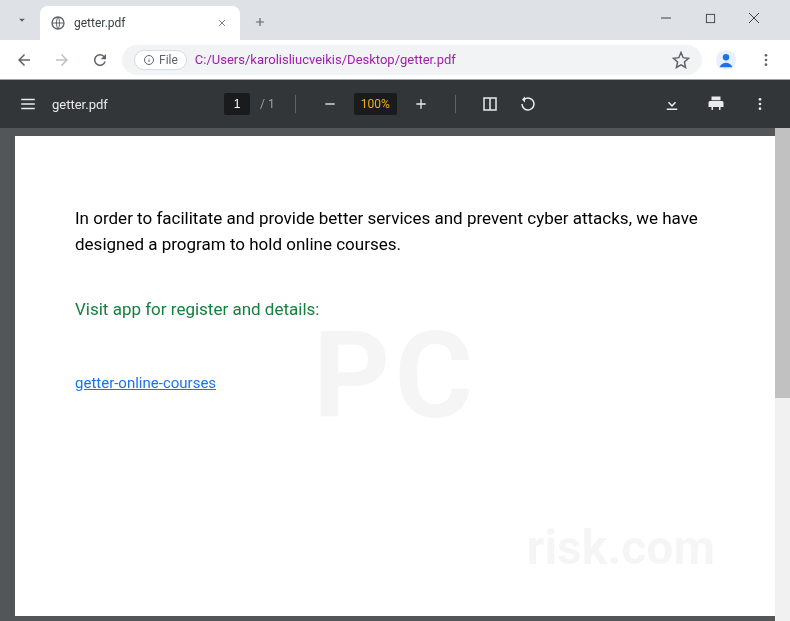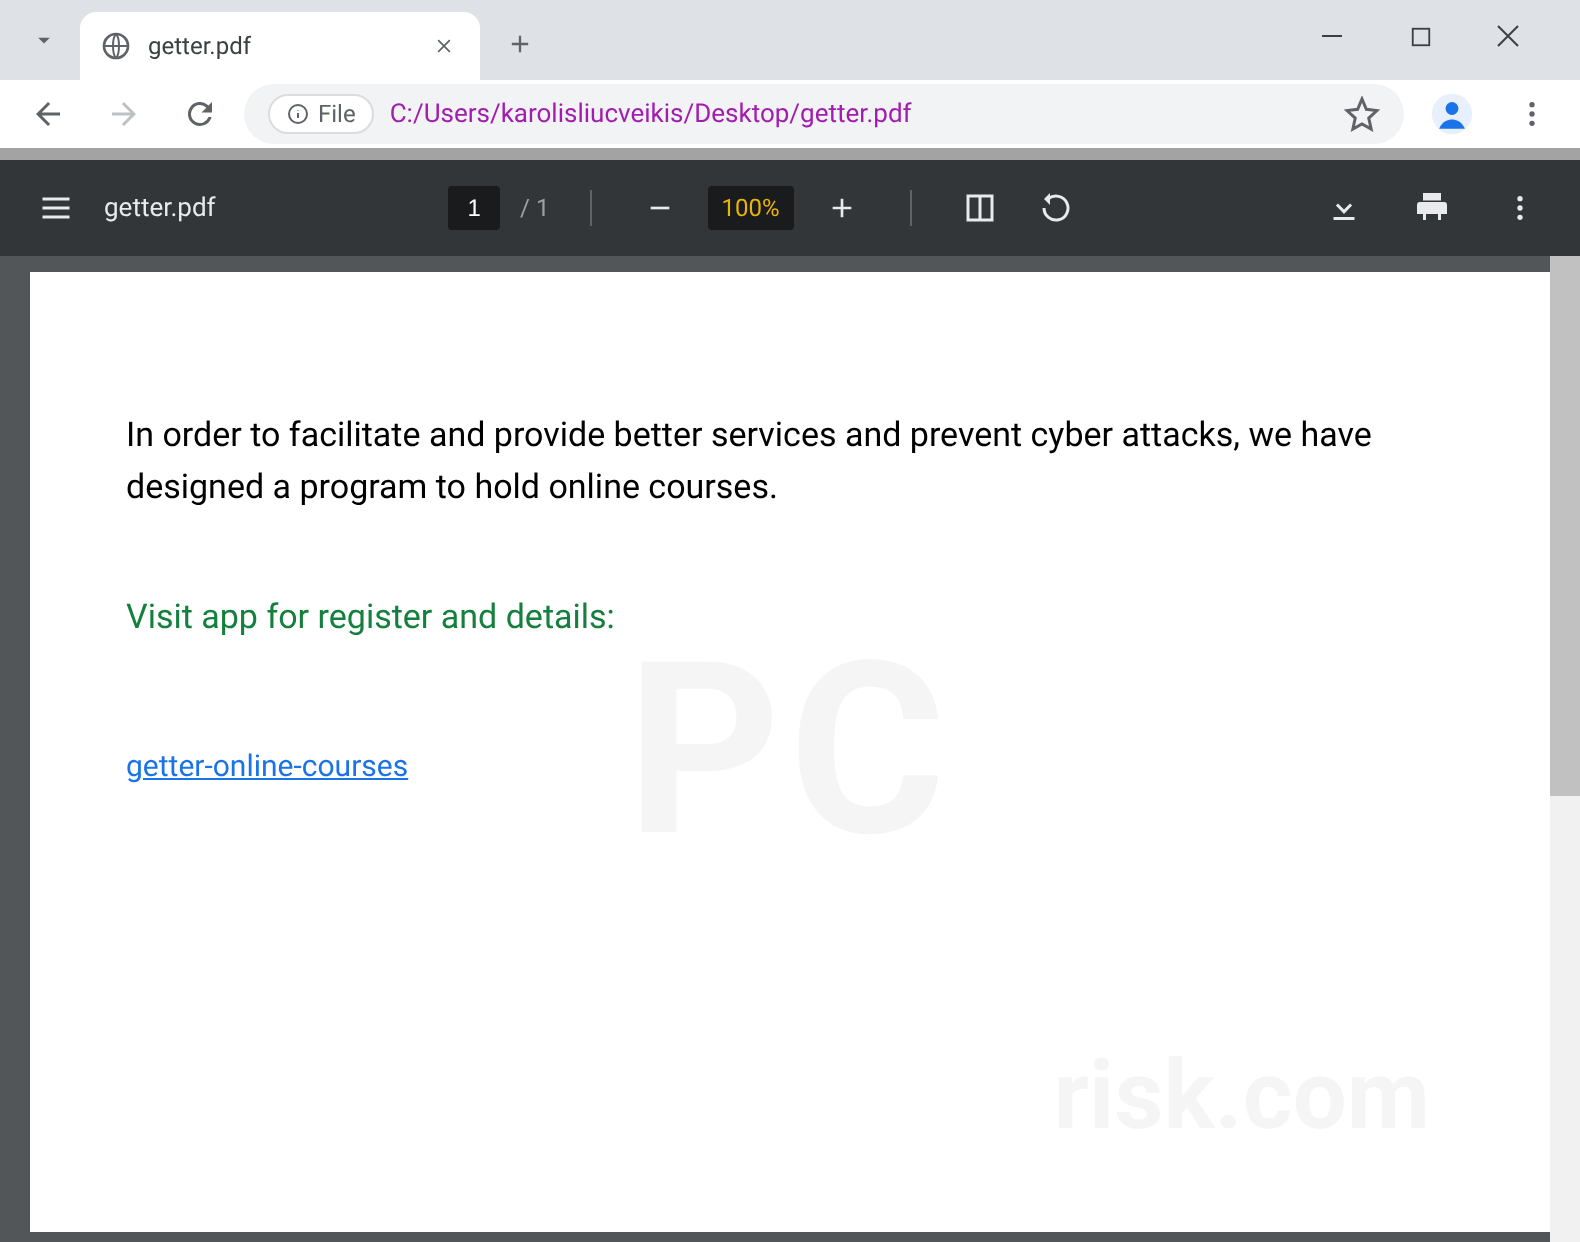--- a/index.html
+++ b/index.html
@@ -9,21 +9,21 @@
 .browser-top { background: #dee1e6; height: 40px; display: flex; align-items: flex-end; padding: 0 8px; }
 .tabs-chevron { width: 28px; height: 28px; display: flex; align-items: center; justify-content: center; border-radius: 50%; margin: 0 4px 6px 0; }
 .tab { background: #fff; height: 34px; border-radius: 8px 8px 0 0; display: flex; align-items: center; padding: 0 10px; gap: 8px; min-width: 200px; }
 .tab-favicon { width: 16px; height: 16px; display: flex; align-items: center; justify-content: center; color: #5f6368; }
 .tab-title { font-size: 12px; color: #3c4043; flex: 1; }
 .tab-close { width: 16px; height: 16px; display: flex; align-items: center; justify-content: center; color: #5f6368; border-radius: 50%; }
 .new-tab { width: 28px; height: 28px; display: flex; align-items: center; justify-content: center; margin: 0 0 4px 6px; color: #5f6368; border-radius: 50%; }
 .window-controls { margin-left: auto; display: flex; gap: 16px; padding: 0 14px 8px 0; }
 .win-btn { width: 28px; height: 28px; display: flex; align-items: center; justify-content: center; color: #3c4043; }
 
-.addr-bar { background: #fff; height: 40px; display: flex; align-items: center; padding: 0 8px; gap: 6px; border-bottom: 6px solid #a3a3a3; }
+.addr-bar { background: #fff; height: 40px; display: flex; align-items: center; padding: 0 8px; gap: 6px; border-bottom: 1px solid #a3a3a3; }
 .nav-btn { width: 32px; height: 32px; display: flex; align-items: center; justify-content: center; border-radius: 50%; color: #5f6368; }
 .nav-btn.disabled { color: #bdc1c6; }
 .url-field { flex: 1; height: 30px; background: #f1f3f4; border-radius: 15px; display: flex; align-items: center; padding: 0 12px; gap: 8px; }
 .file-chip { background: #fff; border: 1px solid #dadce0; border-radius: 12px; padding: 2px 8px; font-size: 12px; color: #5f6368; display: flex; align-items: center; gap: 4px; }
 .url-text { font-size: 13px; color: #a21caf; flex: 1; }
 .star-btn { color: #5f6368; }
 .profile-btn { width: 28px; height: 28px; border-radius: 50%; display: flex; align-items: center; justify-content: center; margin: 0 4px; }
 .menu-btn { width: 32px; height: 32px; display: flex; align-items: center; justify-content: center; color: #5f6368; }
 
 
@@ -33,21 +33,21 @@
 .toolbar-center { margin-left: auto; display: flex; align-items: center; gap: 10px; }
 .page-input { width: 26px; height: 22px; background: #191b1c; color: #fff; text-align: center; font-size: 12px; border: none; border-radius: 2px; }
 .page-total { font-size: 12px; color: #9aa0a6; }
 .divider { width: 1px; height: 18px; background: #5f6368; margin: 0 10px; }
 .zoom-btn, .tool-btn { width: 28px; height: 28px; display: flex; align-items: center; justify-content: center; color: #e8eaed; border-radius: 2px; }
 .zoom-display { background: #191b1c; color: #eab308; font-size: 12px; padding: 4px 7px; border-radius: 2px; }
 .toolbar-right { margin-left: auto; display: flex; align-items: center; gap: 16px; }
 
 
 .pdf-viewport { background: #525659; height: 493px; position: relative; overflow: hidden; }
-.pdf-page { background: #fff; width: calc(100% - 30px); margin: 8px 15px; min-height: 480px; padding: 70px 48px; position: relative; }
+.pdf-page { background: #fff; width: calc(100% - 30px); margin: 8px 15px; min-height: 480px; padding: 70px 60px; position: relative; }
 .pdf-p1 { font-size: 17px; color: #000; line-height: 1.5; margin-bottom: 40px; }
 .pdf-p2 { font-size: 17px; color: #15803d; line-height: 1.5; margin-bottom: 50px; }
 .pdf-link { font-size: 15px; color: #1a73e8; text-decoration: underline; }
 .scrollbar { position: absolute; right: 0; top: 0; width: 15px; height: 100%; background: #f1f1f1; }
 .scrollthumb { background: #c1c1c1; width: 100%; height: 270px; position: absolute; top: 0; }
 
 
 .watermark { position: absolute; inset: 0; pointer-events: none; display: flex; align-items: center; justify-content: center; font-size: 120px; font-weight: 700; color: rgba(0,0,0,0.04); letter-spacing: 4px; text-align: center; }
 .watermark2 { position: absolute; bottom: 40px; right: 60px; font-size: 48px; font-weight: 700; color: rgba(0,0,0,0.04); pointer-events:none; }
 

